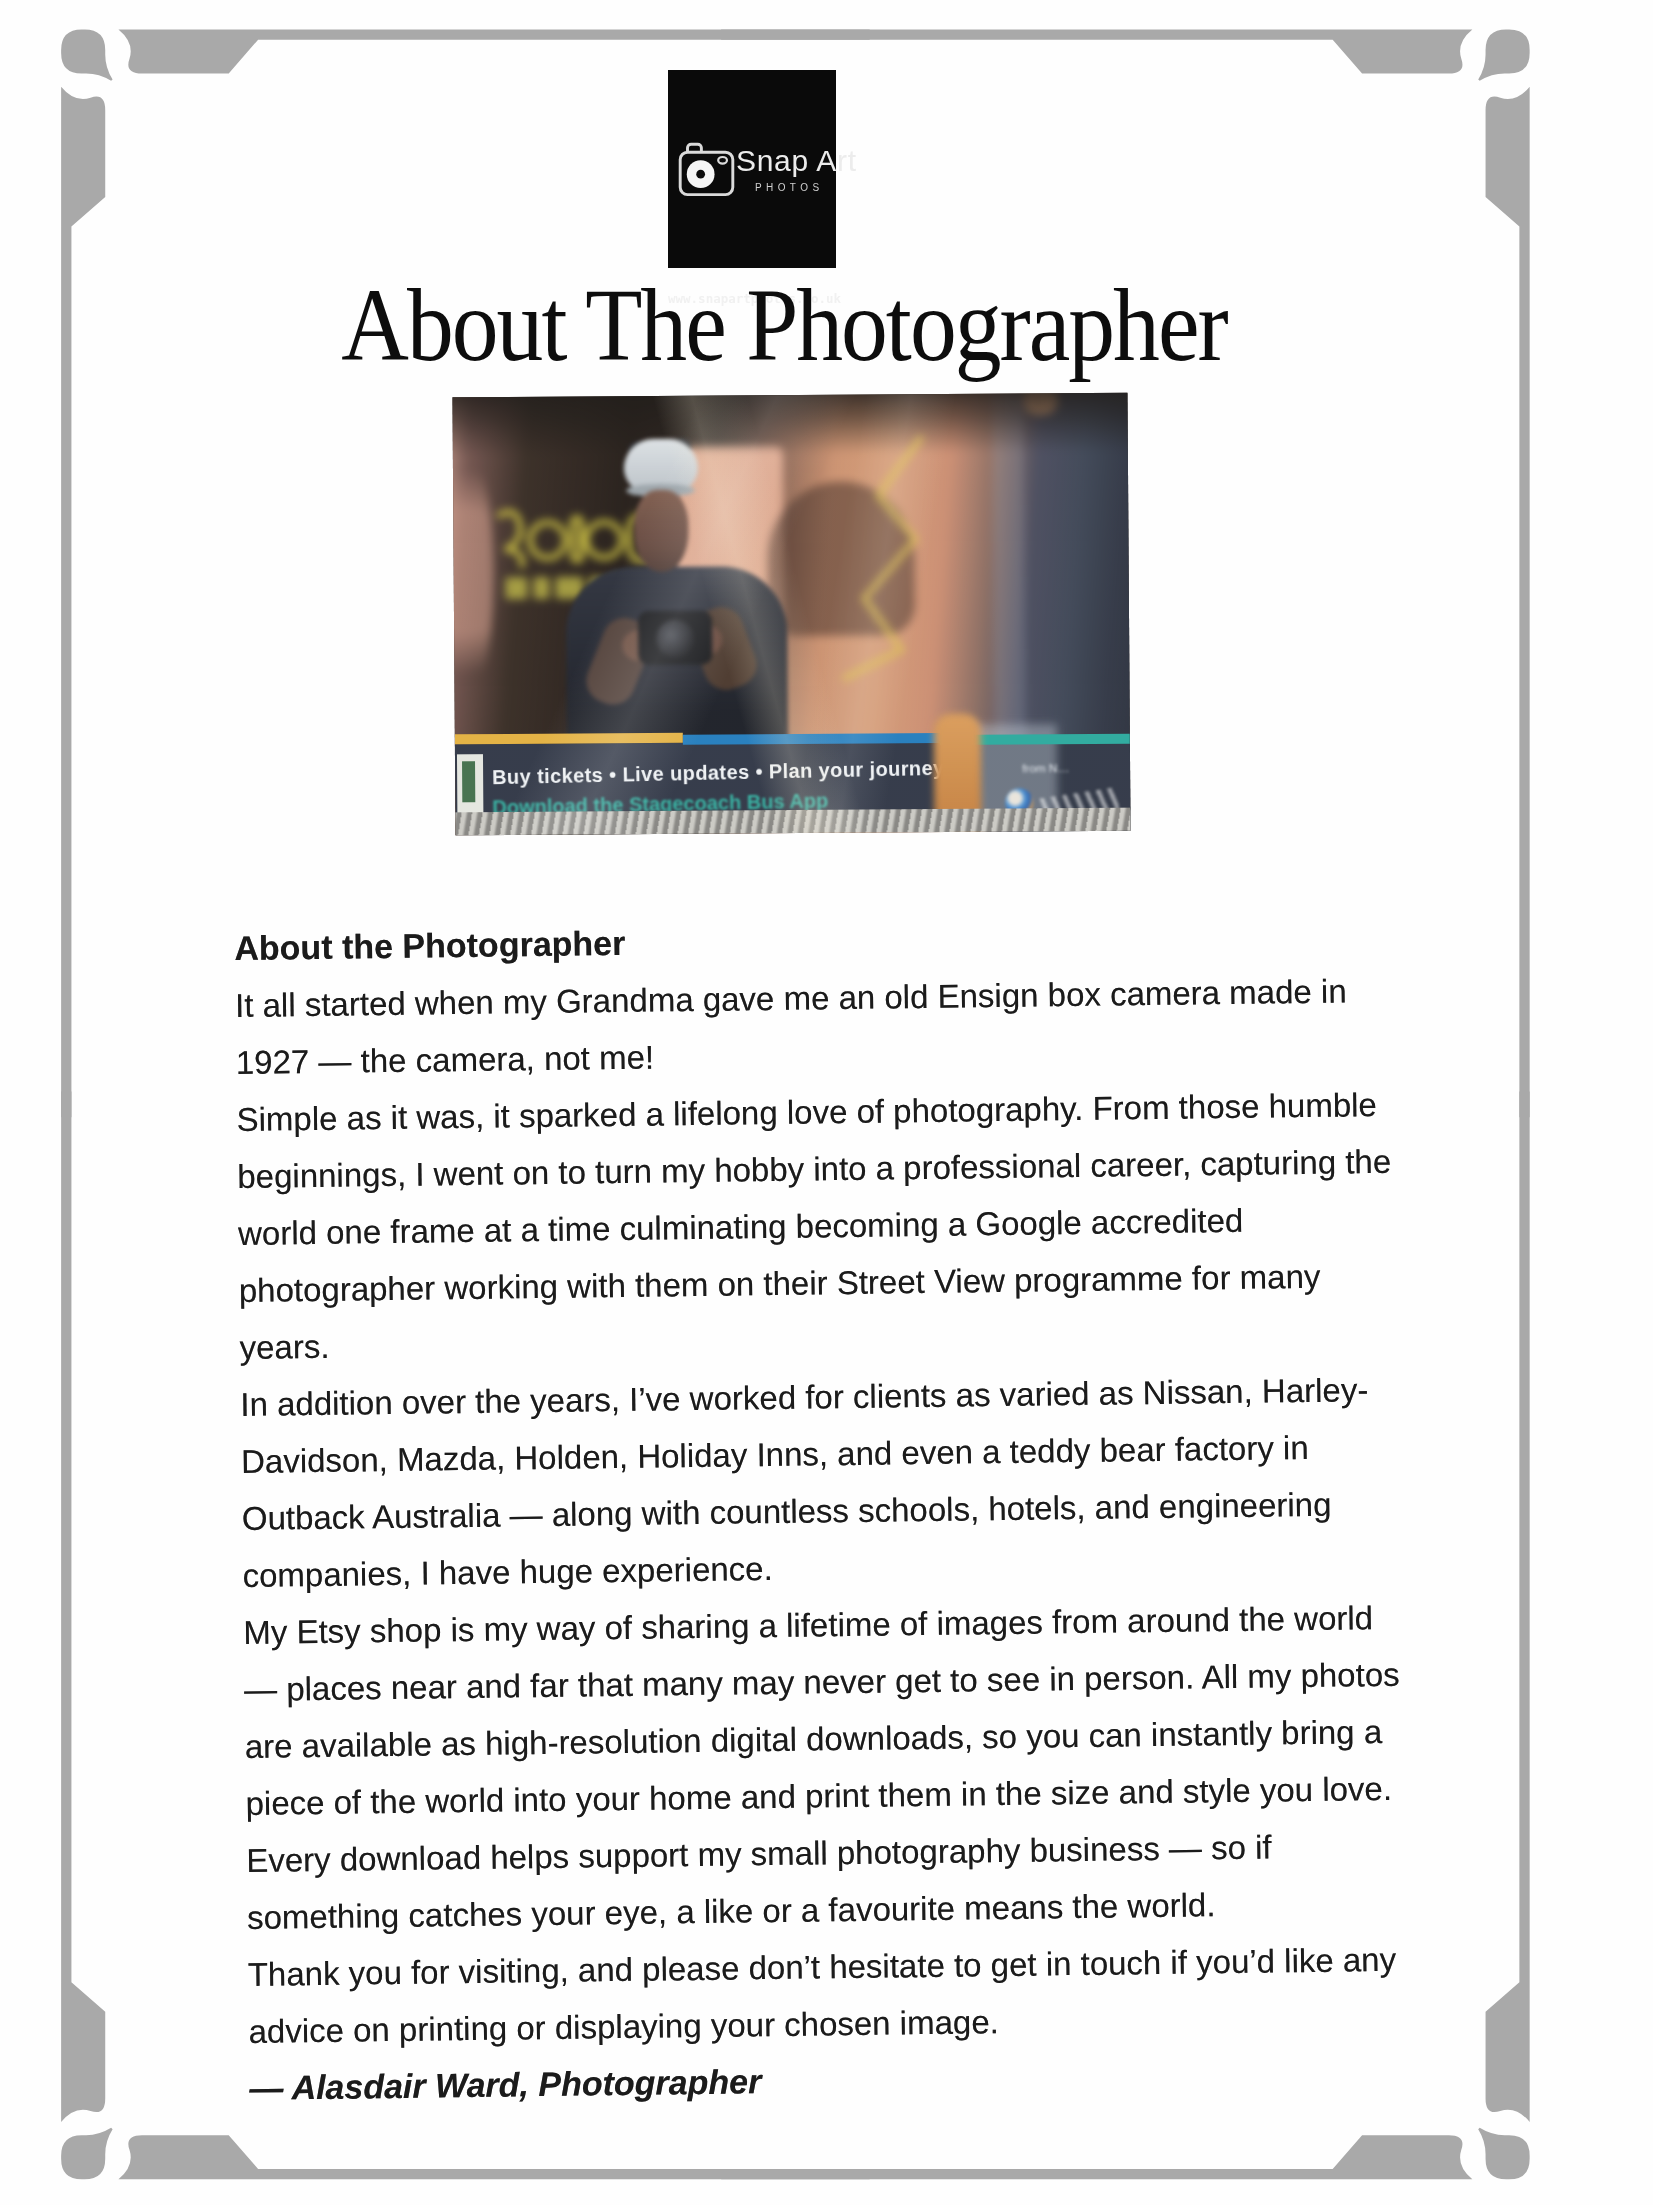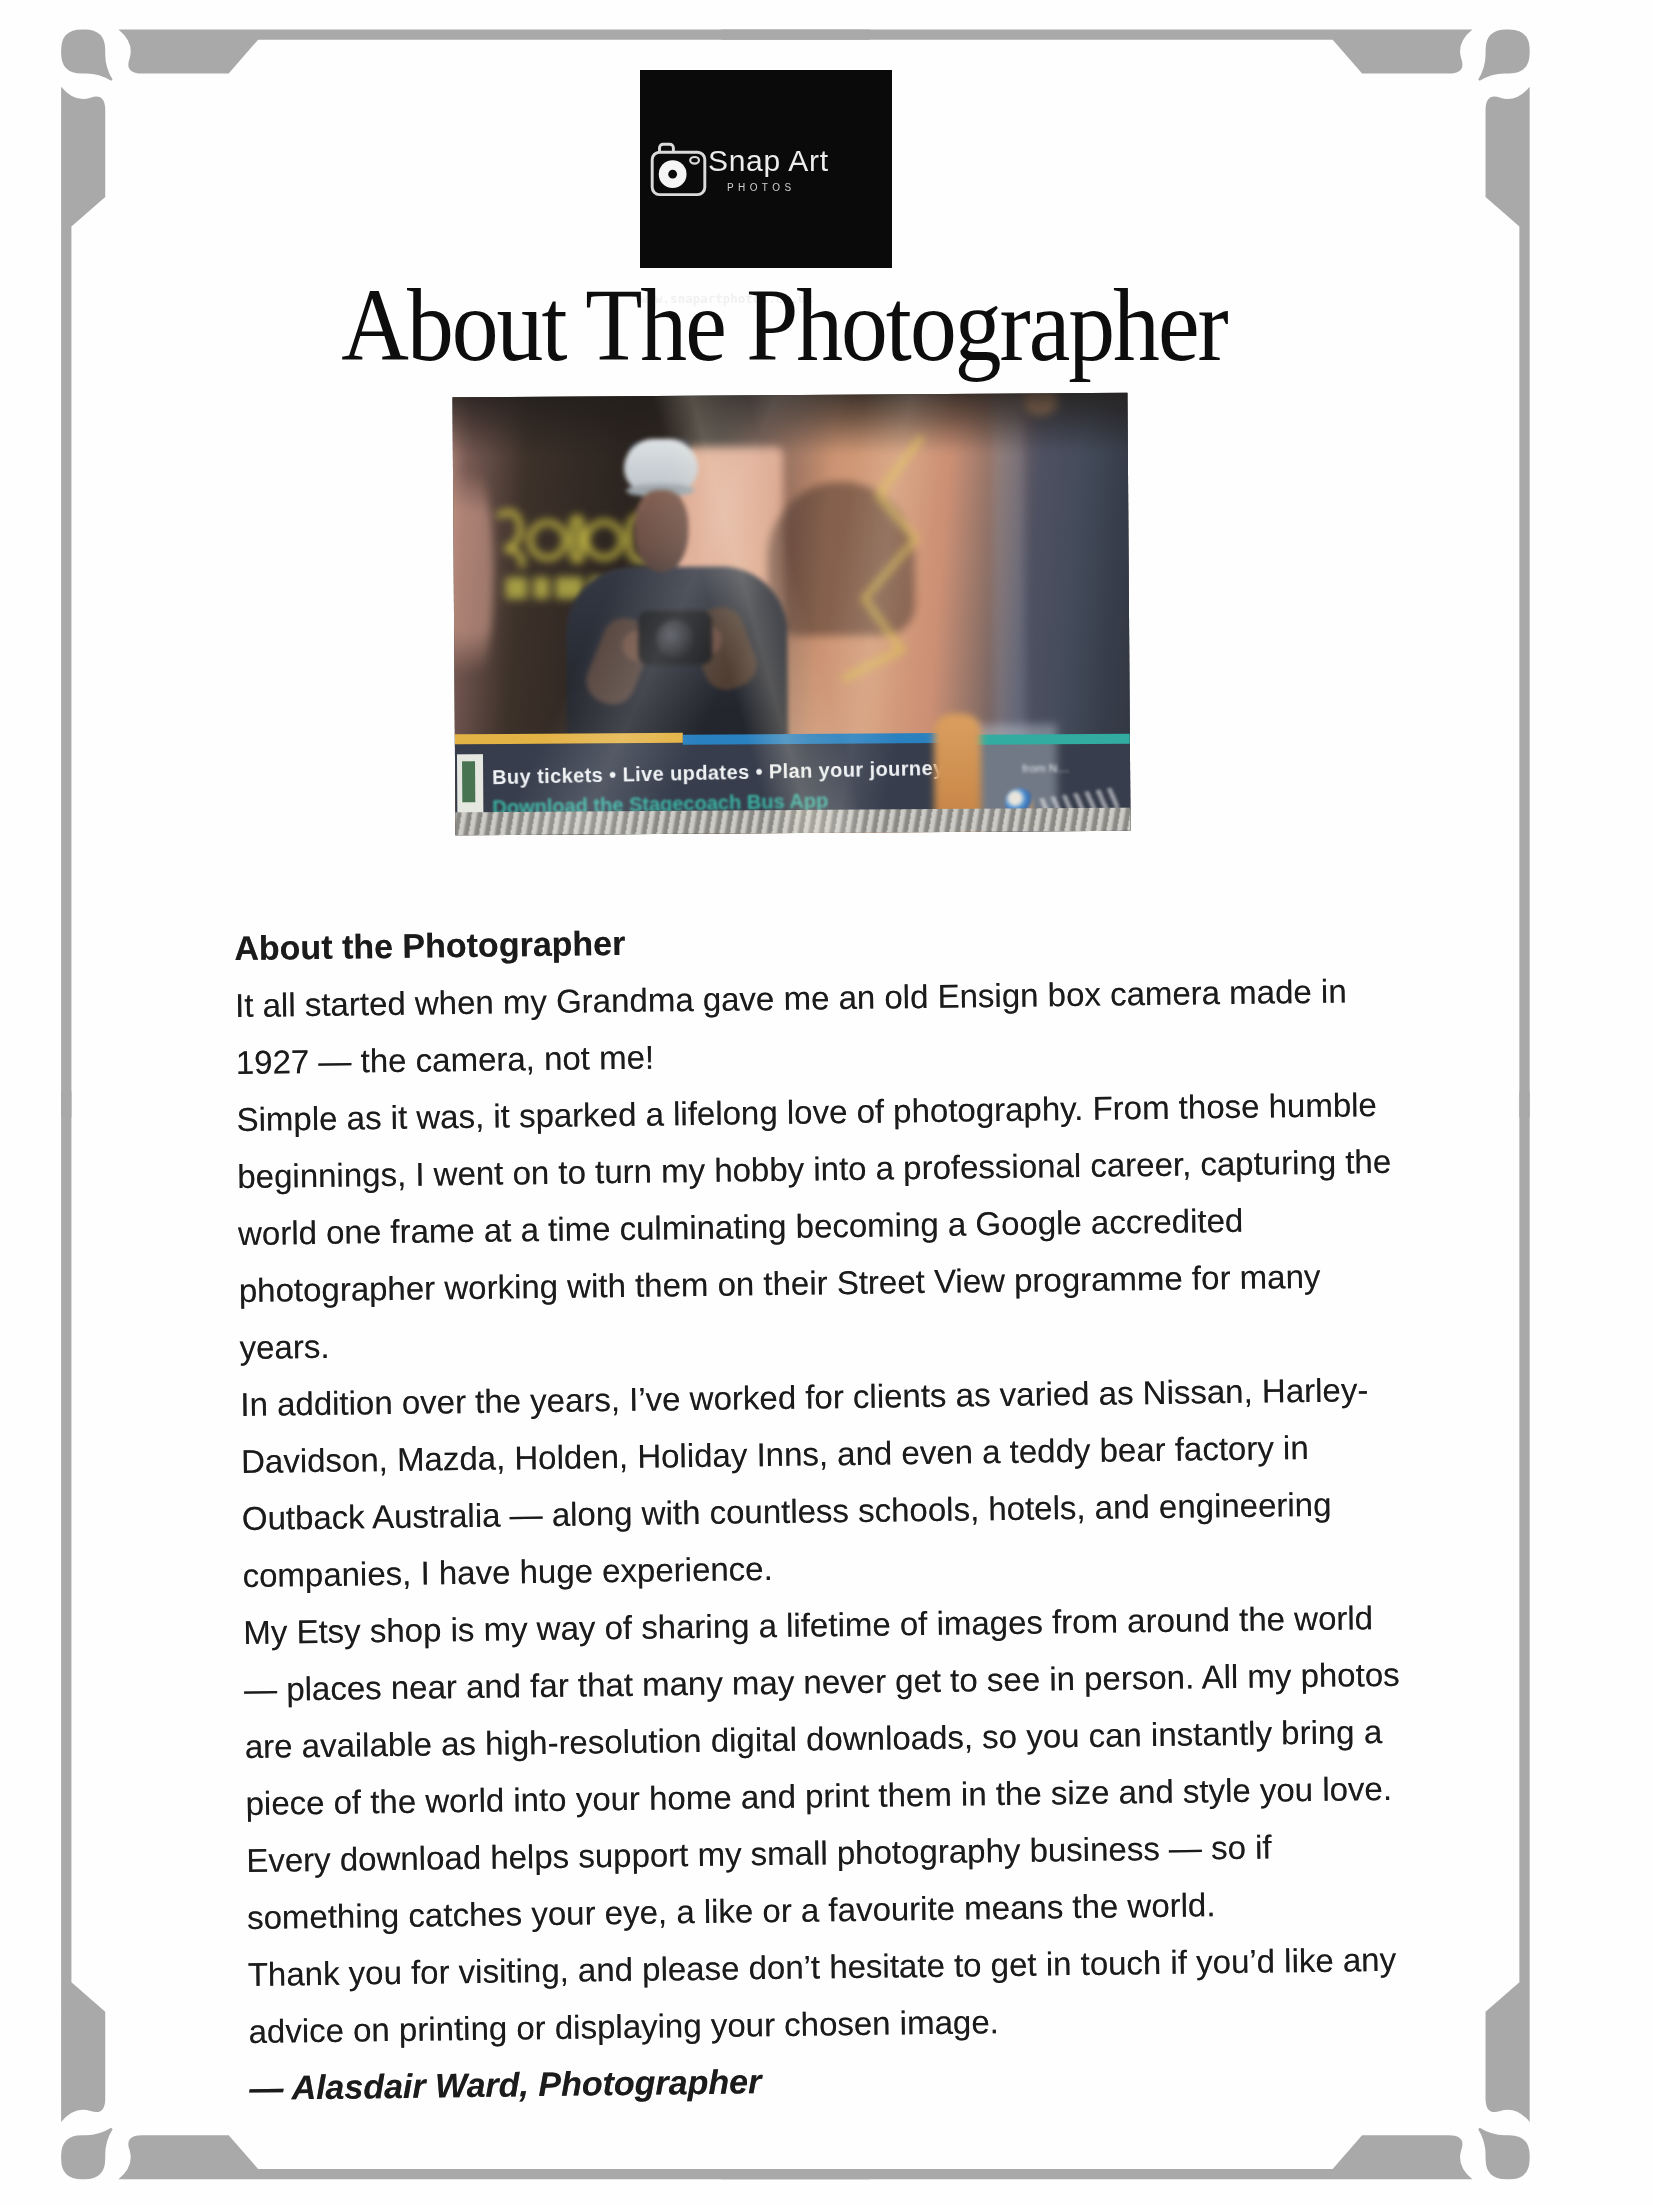--- a/index.html
+++ b/index.html
@@ -4,21 +4,21 @@
 <style>
   html,body{margin:0;padding:0;background:#e8e8e8;}
   .page{position:relative;width:1654px;height:2205px;background:#fefefe;overflow:hidden;
         font-family:"Liberation Sans",sans-serif;}
   .abs{position:absolute;}
 
   
   .frame-svg{position:absolute;left:0;top:0;width:1654px;height:2205px;}
 
   
-  .logo-box{position:absolute;left:640px;top:70px;width:204px;height:198px;background:#0a0a0a;padding-left:48px;}
+  .logo-box{position:absolute;left:668px;top:70px;width:168px;height:198px;background:#0a0a0a;}
   .logo-brand{position:absolute;left:68px;top:74px;font-size:30px;color:#ececec;letter-spacing:0.7px;white-space:nowrap;}
   .logo-sub{position:absolute;left:87px;top:112px;font-size:10px;color:#cfcfcf;letter-spacing:4.4px;}
   .logo-url{position:absolute;left:0;right:0;top:221px;text-align:left;
             font-family:"DejaVu Sans Mono",monospace;font-weight:bold;font-size:12.5px;color:#f1f1f1;}
 
   
   .page-title{position:absolute;left:784px;top:273px;transform:translateX(-50%) scaleX(0.9);
               font-family:"Liberation Serif",serif;font-size:104px;line-height:1;letter-spacing:-2.2px;
               color:#0d0d0d;white-space:nowrap;}
 

